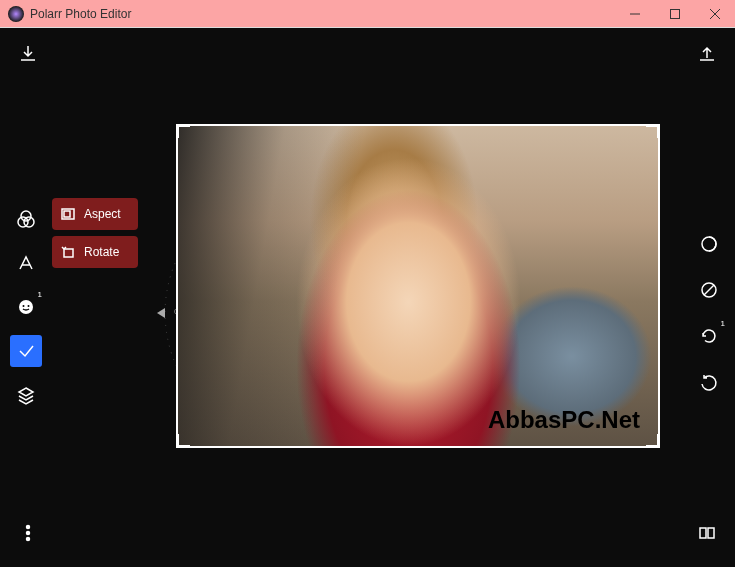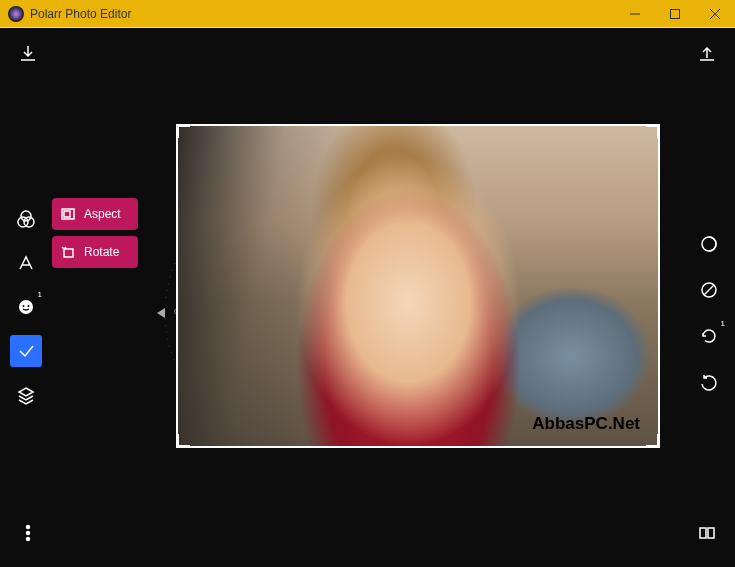--- a/index.html
+++ b/index.html
@@ -1,19 +1,19 @@
 <!DOCTYPE html>
 <html><head>
 <meta charset="utf-8">
 <style>
   * { margin: 0; padding: 0; box-sizing: border-box; font-family: "Segoe UI", Arial, sans-serif; }
   body { width: 735px; height: 567px; background: #fff; overflow: hidden; }
 
   
-  .titlebar { height: 28px; background: #eab308; display: flex; align-items: center; padding-left: 8px; border-bottom: 1px solid #ddd; }
+  .titlebar { height: 28px; background: #fca5a5; display: flex; align-items: center; padding-left: 8px; border-bottom: 1px solid #ddd; }
   .app-icon { width: 16px; height: 16px; border-radius: 50%; background: radial-gradient(circle at 50% 50%, #b388ff 0%, #1a1a1a 70%); margin-right: 6px; }
   .app-title { font-size: 12px; color: #333; flex: 1; }
   .win-controls { display: flex; }
   .win-btn { width: 40px; height: 28px; display: flex; align-items: center; justify-content: center; cursor: pointer; }
   .win-btn svg { stroke: #333; stroke-width: 1; fill: none; }
 
   
   .app { height: calc(567px - 28px); background: #0c0c0c; position: relative; color: #fff; }
   
   
@@ -25,21 +25,21 @@
 
   
   .left-bar { position: absolute; left: 10px; top: 175px; width: 32px; display: flex; flex-direction: column; gap: 12px; }
   .tool-icon { width: 32px; height: 32px; display: flex; align-items: center; justify-content: center; cursor: pointer; border-radius: 3px; position: relative; }
   .tool-icon.active { background: #2a6fff; }
   .tool-icon svg { stroke: #fff; fill: none; stroke-width: 1.5; }
   .badge { position: absolute; top: -1px; right: 0px; font-size: 8px; color: #fff; }
 
   
   .crop-panel { position: absolute; left: 52px; top: 170px; display: flex; flex-direction: column; gap: 6px; }
-  .crop-btn { background: #be185d; border: none; color: #fff; width: 86px; height: 32px; border-radius: 4px; display: flex; align-items: center; padding-left: 8px; gap: 8px; font-size: 12px; cursor: pointer; }
+  .crop-btn { background: #7f1d1d; border: none; color: #fff; width: 86px; height: 32px; border-radius: 4px; display: flex; align-items: center; padding-left: 8px; gap: 8px; font-size: 12px; cursor: pointer; }
   .crop-btn svg { stroke: #fff; fill: none; stroke-width: 1.5; }
 
   
   .right-bar { position: absolute; right: 10px; top: 200px; width: 32px; display: flex; flex-direction: column; gap: 14px; }
 
   
   .dial { position: absolute; left: 152px; top: 175px; width: 70px; height: 220px; }
   .dial svg { overflow: visible; }
   .dial-tick { position: absolute; font-size: 8px; color: #888; }
 
@@ -54,21 +54,21 @@
 
   .photo { width: 100%; height: 100%; background:
     linear-gradient(100deg, rgba(20,20,20,0.85) 0%, rgba(20,20,20,0.2) 20%, transparent 35%),
     radial-gradient(ellipse 280px 360px at 48% 55%, #f4d6b8 0%, #e8b98f 22%, transparent 40%),
     radial-gradient(ellipse 140px 220px at 48% 75%, #b71c2e 0%, #8f1424 60%, transparent 80%),
     radial-gradient(ellipse 120px 180px at 45% 30%, #c9a06a 0%, #a77c46 40%, transparent 70%),
     radial-gradient(ellipse 80px 70px at 82% 72%, #7a8fa0 0%, #5d6d7a 80%, transparent 100%),
     linear-gradient(180deg, #cdb8a0 0%, #b89d82 30%, #8a7860 55%, #5e5244 100%);
     position: relative;
   }
-  .watermark { position: absolute; right: 18px; bottom: 12px; font-weight: 700; font-size: 17px; color: #000; font-family: Arial, sans-serif; }
+  .watermark { position: absolute; right: 18px; bottom: 12px; font-weight: 700; font-size: 24px; color: #000; font-family: Arial, sans-serif; }
 
   
   .bottom-left-icon { position: absolute; left: 14px; bottom: 20px; }
   .bottom-right-icon { position: absolute; right: 14px; bottom: 20px; }
 </style>
 </head>
 <body>
 
 <div class="titlebar">
   <div class="app-icon"></div>

